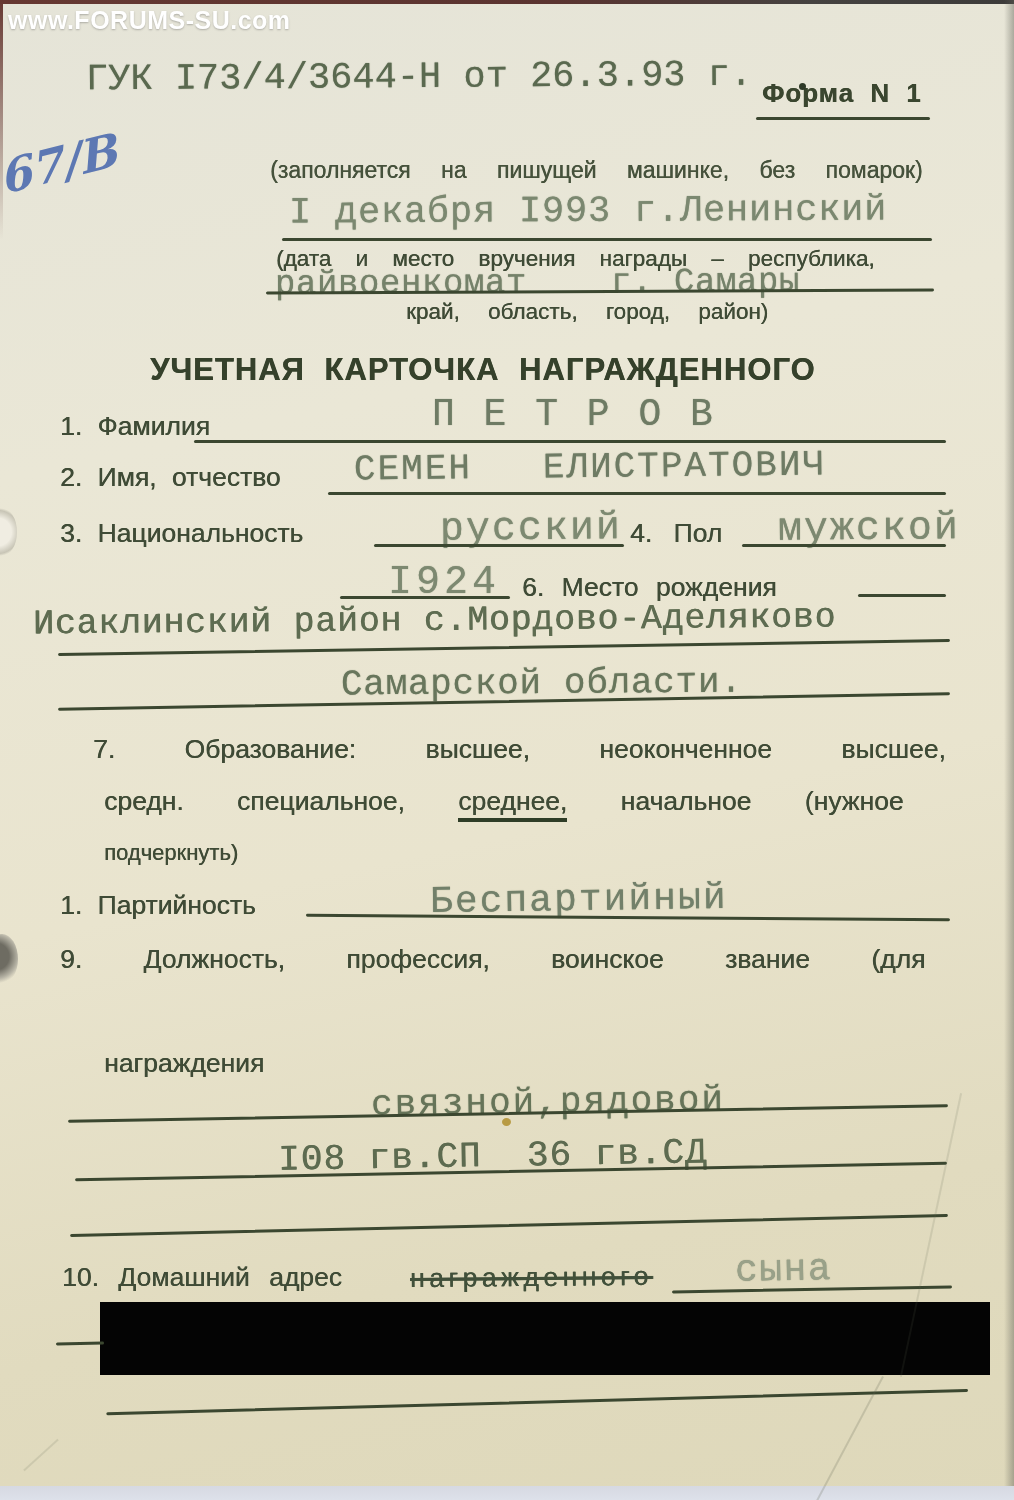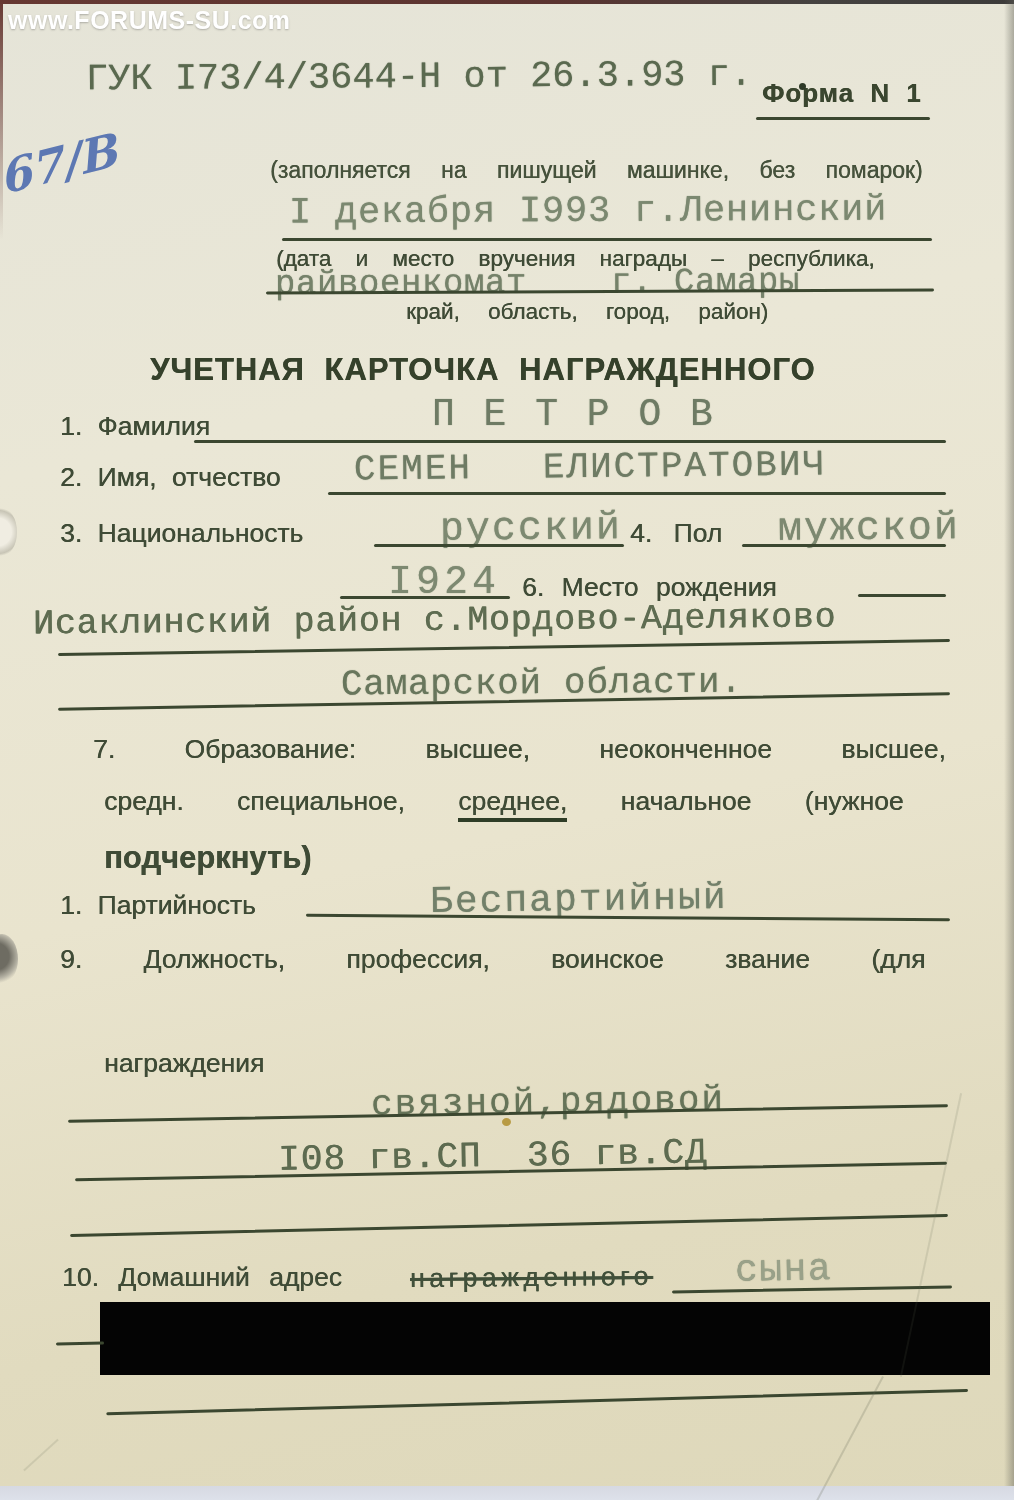--- a/index.html
+++ b/index.html
@@ -75,21 +75,21 @@
   <div class="rule" style="left:58px;top:646px;width:892px;transform:rotate(-.9deg);"></div>
   <div class="typed" style="left:341px;top:663px;font-size:36px;letter-spacing:.7px;color:#68765c;transform:rotate(-.4deg);">Самарской области.</div>
   <div class="rule" style="left:58px;top:700px;width:892px;transform:rotate(-1deg);"></div>
 
   <div class="printed" style="left:60px;top:734px;font-size:26.5px;word-spacing:62px;margin-left:33px;">7. Образование: высшее, неоконченное высшее,</div>
   <div class="printed" style="left:104px;top:786px;font-size:26.5px;word-spacing:46px;">
     <span>средн. специальное,</span>
     <span class="opt-underlined">среднее,</span>
     <span>начальное (нужное</span>
   </div>
-  <div class="printed" style="left:104px;top:840px;font-size:31px;font-weight:bold;">подчеркнуть)</div>
+  <div class="printed" style="left:104px;top:840px;font-size:22px;">подчеркнуть)</div>
 
   <div class="printed" style="left:60px;top:890px;font-size:26.5px;word-spacing:8px;">1. Партийность</div>
   <div class="typed" style="left:430px;top:878px;font-size:38px;letter-spacing:2px;color:#72806a;transform:rotate(-.8deg);">Беспартийный</div>
   <div class="rule" style="left:306px;top:916px;width:644px;transform:rotate(.4deg);"></div>
 
   <div class="printed" style="left:60px;top:944px;font-size:26.5px;word-spacing:54px;">9. Должность, профессия, воинское звание (для</div>
   <div class="printed" style="left:104px;top:1048px;font-size:26.5px;">награждения</div>
   <div class="typed" style="left:371px;top:1082px;font-size:36px;letter-spacing:2px;color:#667459;transform:rotate(-.8deg);">связной,рядовой</div>
   <div class="rule" style="left:68px;top:1112px;width:880px;transform:rotate(-1deg);"></div>
   <div class="typed" style="left:278px;top:1136px;font-size:36px;letter-spacing:1px;color:#5d6b50;transform:rotate(-1deg);text-shadow:.6px 0 0 currentColor;">I08 гв.СП  36 гв.СД</div>

